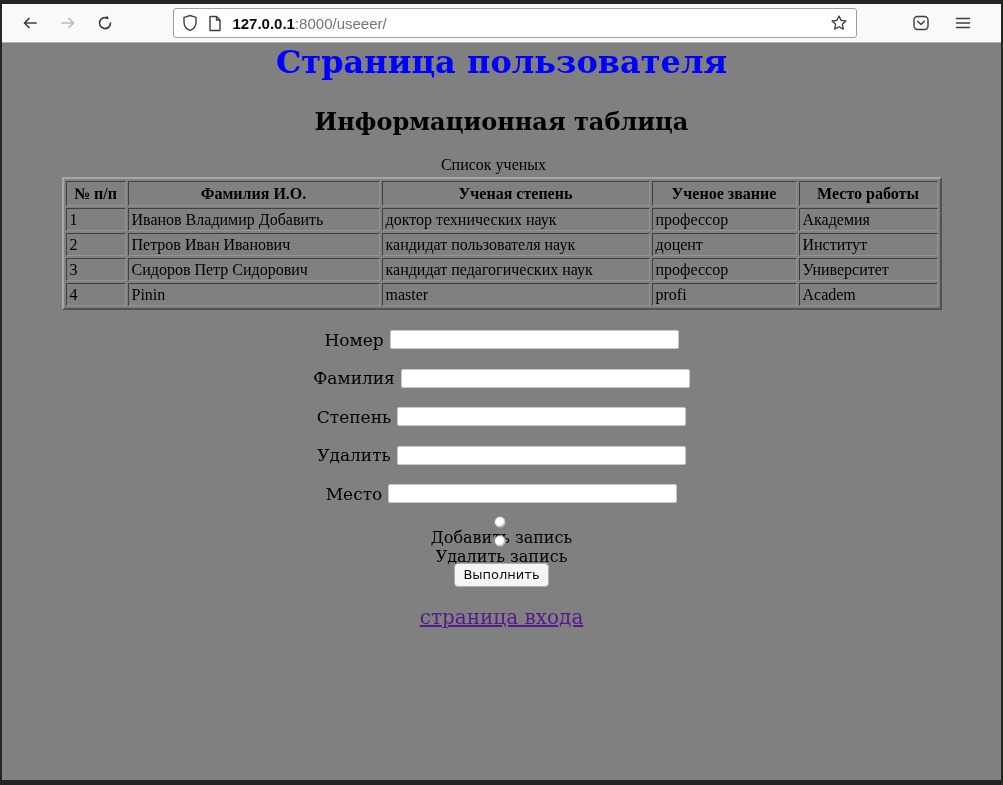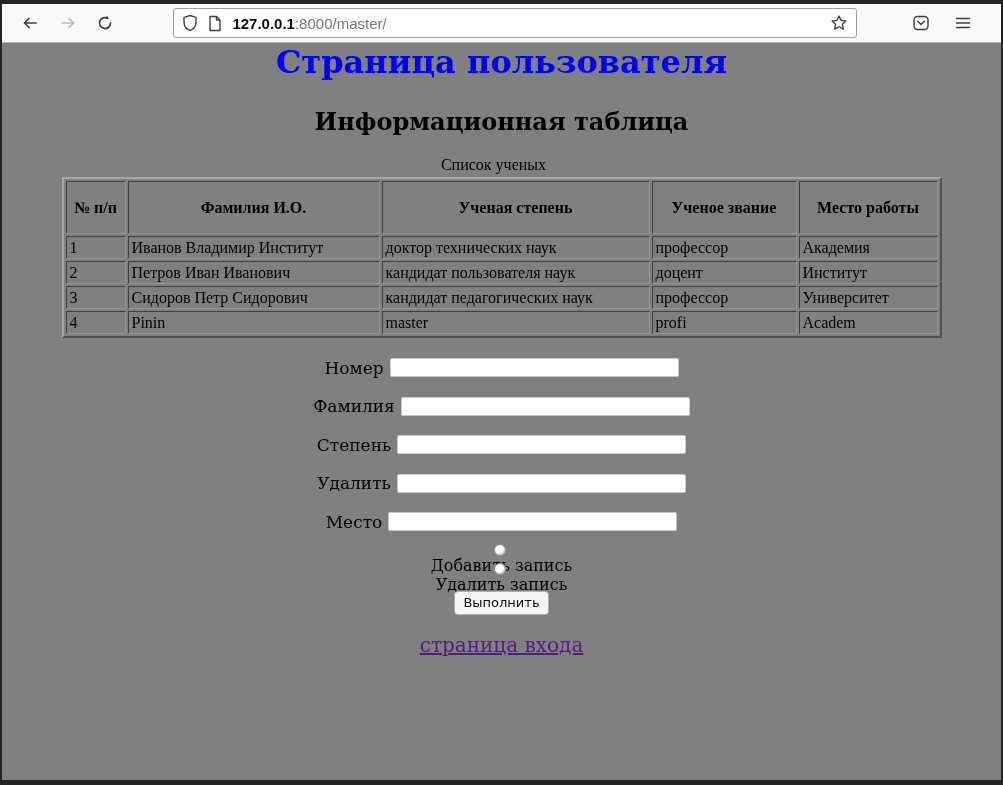--- a/index.html
+++ b/index.html
@@ -86,21 +86,21 @@
     border-collapse: separate;
     border-spacing: 2px;
     border: 2px outset #a6a6a6;
     font-family: "Liberation Serif", serif;
     font-size: 16px;
     width: 866px;
     table-layout: fixed;
   }
   table.info-table th {
     border: 1px inset #949494;
-    padding: 16px 3px;
+    padding: 2px 3px;
     line-height: 19px;
     font-weight: bold;
     white-space: nowrap;
     overflow: hidden;
   }
   table.info-table td {
     border: 1px inset #949494;
     padding: 1px 3px;
     line-height: 19px;
     text-align: left;
@@ -186,21 +186,21 @@
 
     <div class="urlbar">
       <svg width="16" height="18" viewBox="0 0 16 18">
         <path d="M8 1.5 L14 3.4 V8 C14 12.2 11.2 15.2 8 16.4 C4.8 15.2 2 12.2 2 8 V3.4 Z" fill="none" stroke="#3f3f42" stroke-width="1.4"></path>
       </svg>
       <span class="sep"></span>
       <svg width="14" height="17" viewBox="0 0 14 17">
         <path d="M2 1.5 H8.5 L12 5 V15.5 H2 Z" fill="none" stroke="#3f3f42" stroke-width="1.4" stroke-linejoin="round"></path>
         <path d="M8.5 1.5 V5 H12" fill="none" stroke="#3f3f42" stroke-width="1.4" stroke-linejoin="round"></path>
       </svg>
-      <span class="url-text"><span class="url-host">127.0.0.1</span><span class="url-rest">:8000/master/</span></span>
+      <span class="url-text"><span class="url-host">127.0.0.1</span><span class="url-rest">:8000/useeer/</span></span>
       <svg width="18" height="18" viewBox="0 0 18 18">
         <path d="M9 2 L11.1 6.4 L15.9 7 L12.4 10.3 L13.3 15.1 L9 12.7 L4.7 15.1 L5.6 10.3 L2.1 7 L6.9 6.4 Z" fill="none" stroke="#3f3f42" stroke-width="1.3" stroke-linejoin="round"></path>
       </svg>
     </div>
 
     <div class="right-icons">
       <div class="tb-btn">
         <svg width="18" height="18" viewBox="0 0 18 18">
           <rect x="2" y="2.5" width="14" height="13" rx="3.5" fill="none" stroke="#3f3f42" stroke-width="1.4"></rect>
           <path d="M5.7 7.2 L9 10.4 L12.3 7.2" fill="none" stroke="#3f3f42" stroke-width="1.4" stroke-linecap="round" stroke-linejoin="round"></path>
@@ -234,21 +234,21 @@
           <th>№ п/п</th>
           <th>Фамилия И.О.</th>
           <th>Ученая степень</th>
           <th>Ученое звание</th>
           <th>Место работы</th>
         </tr>
       </thead>
       <tbody>
         <tr>
           <td>1</td>
-          <td>Иванов Владимир Институт</td>
+          <td>Иванов Владимир Добавить</td>
           <td>доктор технических наук</td>
           <td>профессор</td>
           <td>Академия</td>
         </tr>
         <tr>
           <td>2</td>
           <td>Петров Иван Иванович</td>
           <td>кандидат пользователя наук</td>
           <td>доцент</td>
           <td>Институт</td>

